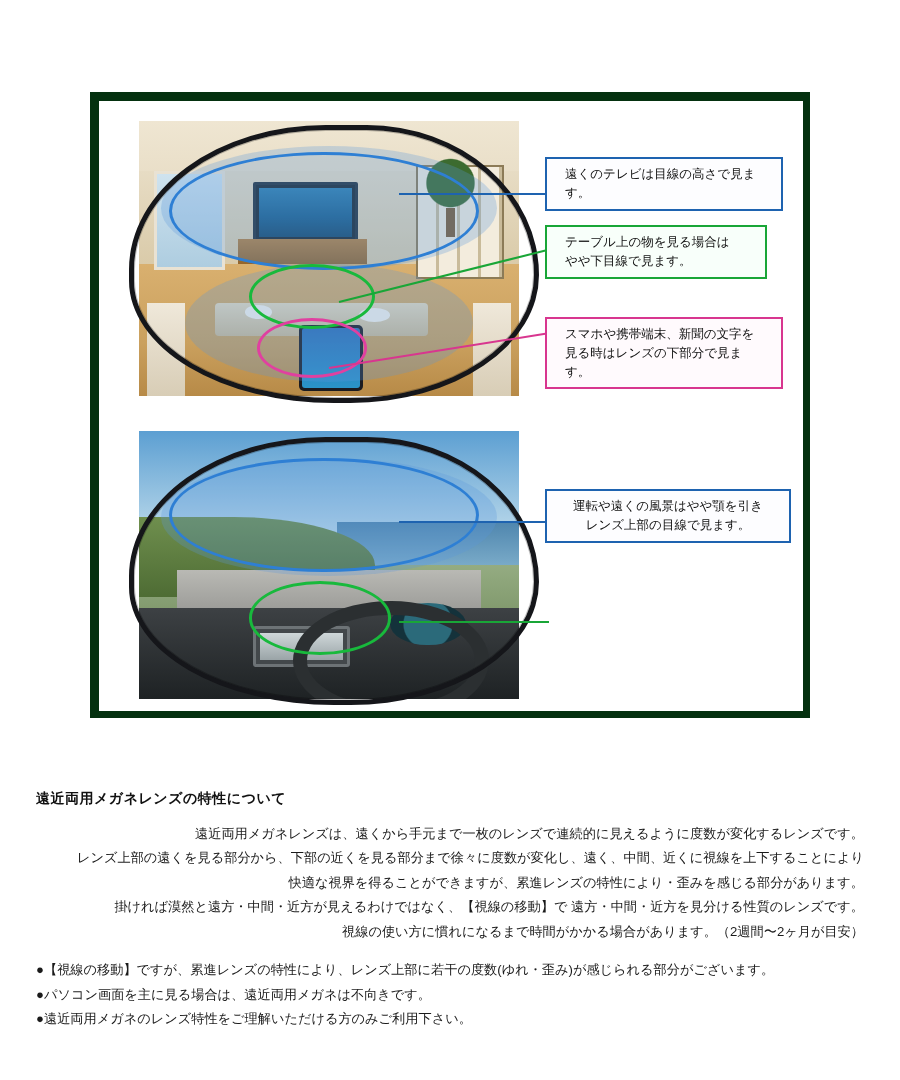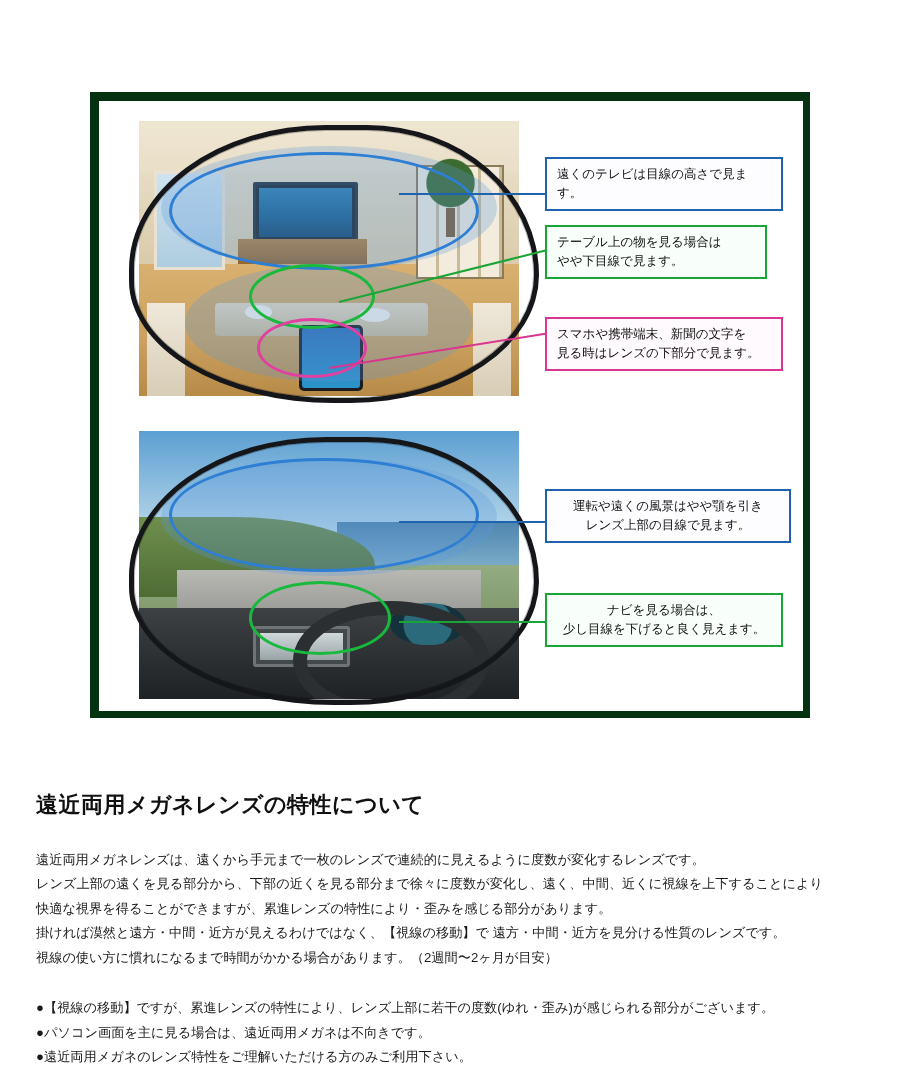--- a/index.html
+++ b/index.html
@@ -185,21 +185,21 @@
     position: absolute;
     height: 2px;
     transform-origin: 0 50%;
   }
 
   
   .callout {
     position: absolute;
     background: #ffffff;
     border: 2px solid #1e63b0;
-    padding: 6px 10px;
+    padding: 6px 18px;
     font-size: 12.5px;
     line-height: 1.5;
     color: #111;
     white-space: pre-line;
     box-sizing: border-box;
   }
   .callout.blue  { border-color: #1e63b0; background:#fdfdff; }
   .callout.green { border-color: #19a637; background:#f8fffa; }
   .callout.pink  { border-color: #d8368f; background:#fffafd; }
 
@@ -220,33 +220,33 @@
   }
 
   
   .article {
     position: absolute;
     left: 36px;
     top: 790px;
     width: 828px;
   }
   .article h2 {
-    font-size: 22px;
+    font-size: 14px;
     font-weight: bold;
-    margin: 0 0 28px 0;
+    margin: 0 0 14px 0;
     letter-spacing: 0.5px;
     color: #111;
   }
   .article p {
     margin: 0;
     font-size: 13.2px;
     line-height: 1.85;
     color: #1a1a1a;
   }
-  .para-block { margin-bottom: 26px; }
+  .para-block { margin-bottom: 14px; text-align: right; }
   .bullet-line { font-size: 13.2px; line-height: 1.95; }
 </style>
 </head>
 <body>
 
 <div class="figure-panel">
   <div class="figure-inner">
 
     <div class="scene" id="scene-room">
       <div class="room-ceiling"></div>
@@ -306,22 +306,20 @@
       <div class="lens-frame" style="left:0;top:0;width:100%;height:100%;"></div>
       <div class="ellipse ell-blue" style="left:10%;top:8%;width:76%;height:42%;"></div>
       <div class="ellipse ell-green" style="left:30%;top:56%;width:34%;height:26%;"></div>
     </div>
 
     <div class="conn" style="left:300px;top:420px;width:150px;background:#1e63b0;"></div>
     <div class="conn" style="left:300px;top:520px;width:150px;background:#19a637;"></div>
 
     <div class="callout blue" id="callout4">運転や遠くの風景はやや顎を引き
 レンズ上部の目線で見ます。</div>
-    <div class="callout green" id="callout5">ナビを見る場合は、
-少し目線を下げると良く見えます。</div>
 
   </div>
 </div>
 
 <div class="article">
   <h2>遠近両用メガネレンズの特性について</h2>
 
   <div class="para-block">
     <p>遠近両用メガネレンズは、遠くから手元まで一枚のレンズで連続的に見えるように度数が変化するレンズです。</p>
     <p>レンズ上部の遠くを見る部分から、下部の近くを見る部分まで徐々に度数が変化し、遠く、中間、近くに視線を上下することにより</p>

